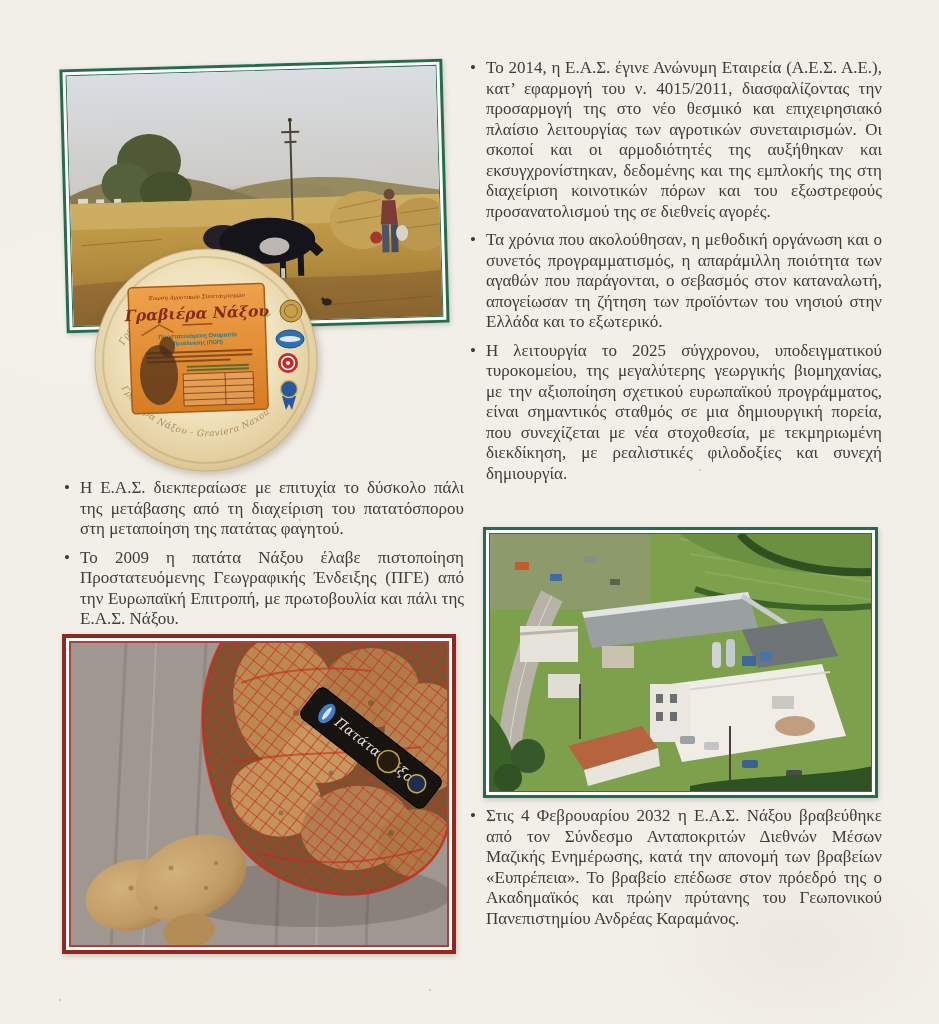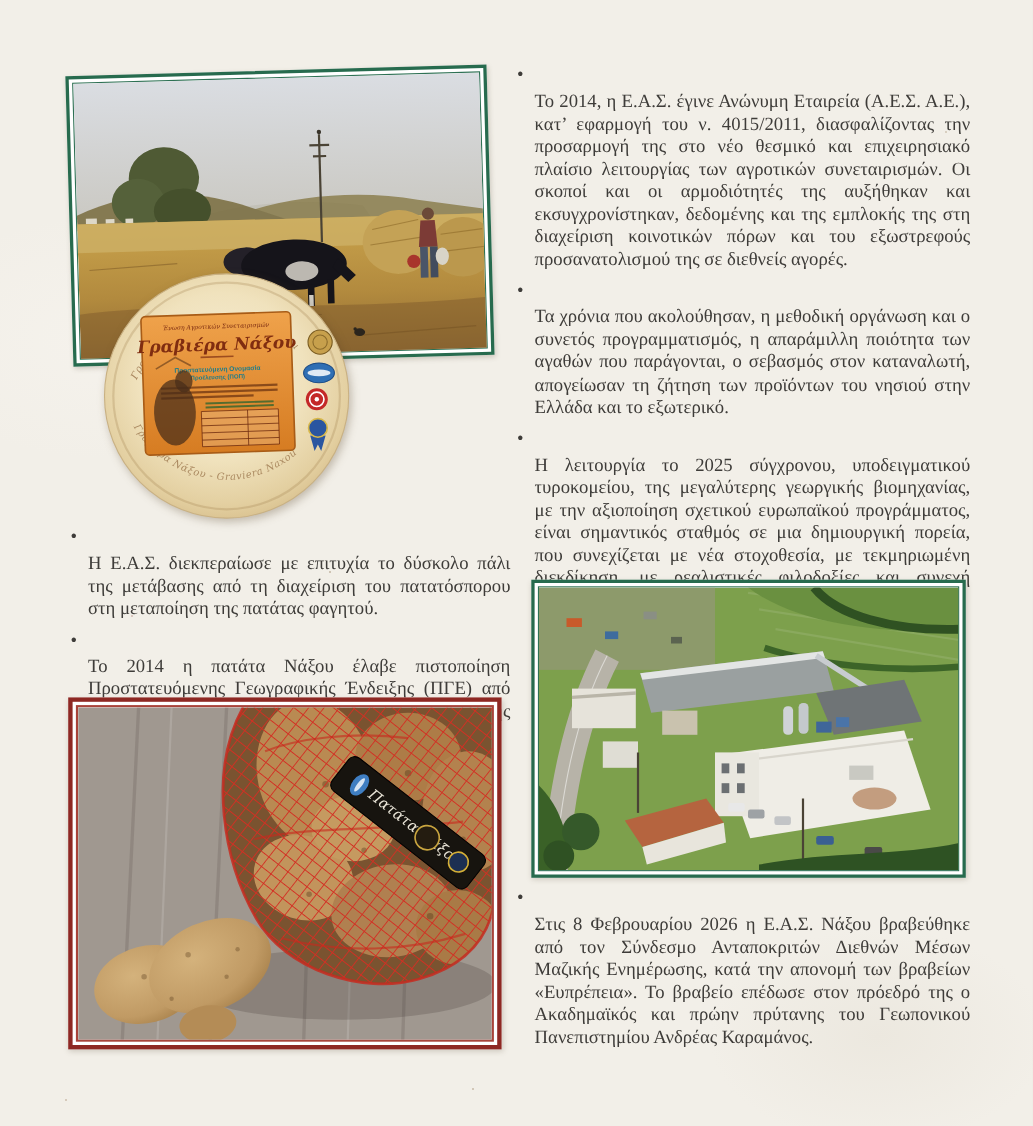--- a/index.html
+++ b/index.html
@@ -33,21 +33,21 @@
   #potato-frame .inner{width:380px;height:306px;}
   #factory-frame{left:483px;top:527px;}
   #factory-frame .inner{width:383px;height:259px;}
   
   #cheese{position:absolute;left:94px;top:248px;width:224px;height:224px;z-index:5;}
   #cheese svg{display:block;filter:drop-shadow(2px 3px 4px rgba(80,60,30,.3));}
   
   .bullets{list-style:none;margin:0;padding:0;position:absolute;font-size:17px;line-height:20.5px;}
   .bullets li{display:flex;margin:0 0 8px 0;}
   .bullets .mk{flex:0 0 16px;color:#3e3c39;}
-  .bullets .bt{flex:1;text-align:justify;hyphens:auto;margin-top:24px;-webkit-hyphens:auto;}
+  .bullets .bt{flex:1;text-align:justify;hyphens:auto;-webkit-hyphens:auto;}
   #left-bullets{left:64px;top:478px;width:400px;}
   #right-bullets-top{left:470px;top:58px;width:412px;}
   #right-bullets-bottom{left:470px;top:806px;width:412px;}
 </style>
 </head>
 <body>
 
 <div class="page">
 
   
@@ -213,21 +213,21 @@
     </div>
 
     
     <ul class="bullets" id="left-bullets">
       <li>
           <span class="mk">•</span>
           <span class="bt">Η Ε.Α.Σ. διεκπεραίωσε με επιτυχία το δύσκολο πάλι της μετάβασης από τη διαχείριση του πατατόσπορου στη μεταποίηση της πατάτας φαγητού.</span>
         </li>
       <li>
           <span class="mk">•</span>
-          <span class="bt">Το 2014 η πατάτα Νάξου έλαβε πιστοποίηση Προστατευόμενης Γεωγραφικής Ένδειξης (ΠΓΕ) από την Ευρωπαϊκή Επιτροπή, με πρωτοβουλία και πάλι της Ε.Α.Σ. Νάξου.</span>
+          <span class="bt">Το 2009 η πατάτα Νάξου έλαβε πιστοποίηση Προστατευόμενης Γεωγραφικής Ένδειξης (ΠΓΕ) από την Ευρωπαϊκή Επιτροπή, με πρωτοβουλία και πάλι της Ε.Α.Σ. Νάξου.</span>
         </li>
     </ul>
 
     
     <figure class="frame frame-red" id="potato-frame" style="margin:0;">
       <div class="inner">
         <svg viewBox="0 0 380 306" width="380" height="306">
           <defs>
             <radialGradient id="potG" cx="40%" cy="35%" r="75%">
               <stop offset="0" stop-color="#d4b27c"></stop>
@@ -381,18 +381,18 @@
           <circle cx="38" cy="222" r="17" fill="#35592a"></circle>
             <circle cx="18" cy="244" r="14" fill="#2f5123"></circle>
           <path d="M200,252 C260,240 330,244 383,232 L383,259 L200,259 Z" fill="#2e5223"></path>
         </svg>
       </div>
     </figure>
 
     <ul class="bullets" id="right-bullets-bottom">
       <li>
           <span class="mk">•</span>
-          <span class="bt">Στις 8 Φεβρουαρίου 2026 η Ε.Α.Σ. Νάξου βραβεύθηκε από τον Σύνδεσμο Ανταποκριτών Διεθνών Μέσων Μαζικής Ενημέρωσης, κατά την απονομή των βραβείων «Ευπρέπεια». Το βραβείο επέδωσε στον πρόεδρό της ο Ακαδημαϊκός και πρώην πρύτανης του Γεωπονικού Πανεπιστημίου Ανδρέας Καραμάνος.</span>
+          <span class="bt">Στις 4 Φεβρουαρίου 2032 η Ε.Α.Σ. Νάξου βραβεύθηκε από τον Σύνδεσμο Ανταποκριτών Διεθνών Μέσων Μαζικής Ενημέρωσης, κατά την απονομή των βραβείων «Ευπρέπεια». Το βραβείο επέδωσε στον πρόεδρό της ο Ακαδημαϊκός και πρώην πρύτανης του Γεωπονικού Πανεπιστημίου Ανδρέας Καραμάνος.</span>
         </li>
     </ul>
   </section>
 
 </div>
 
 </body></html>

